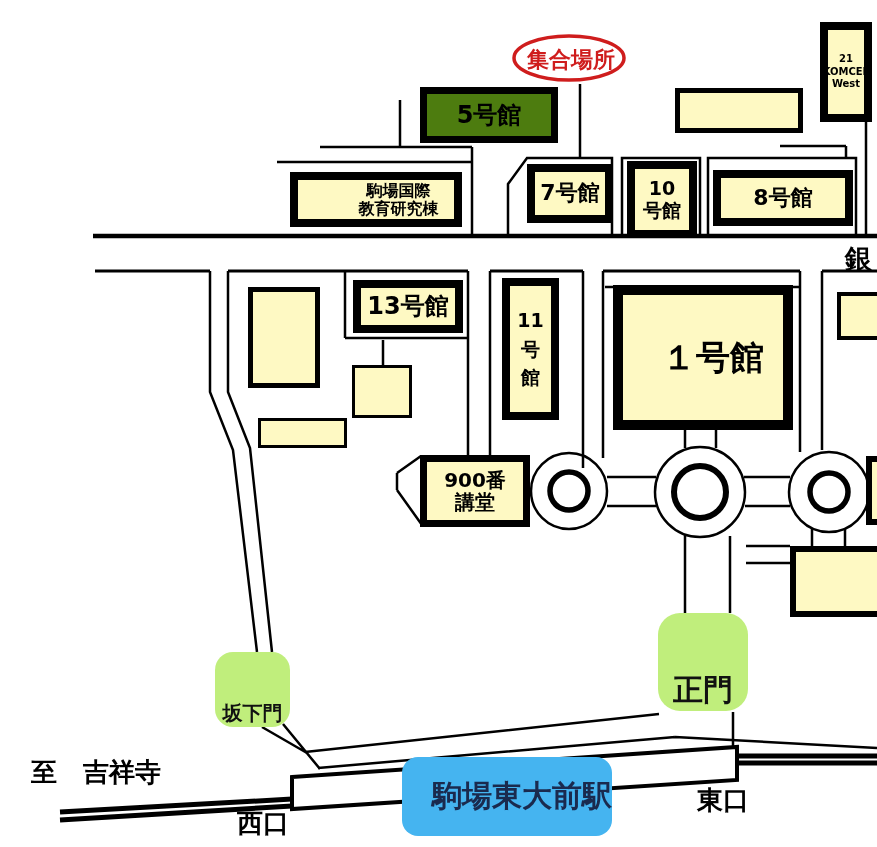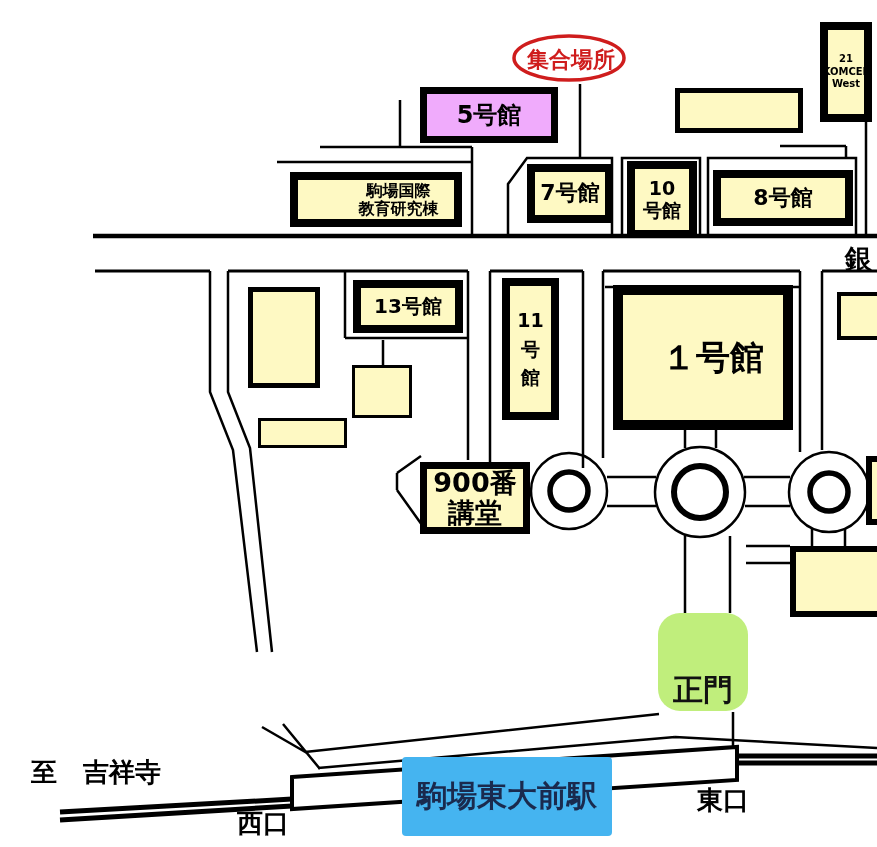--- a/index.html
+++ b/index.html
@@ -4,22 +4,22 @@
 <style>
   html,body{margin:0;padding:0;background:#fff;}
   #map{position:relative;width:877px;height:847px;background:#ffffff;overflow:hidden;
        font-family:"DejaVu Sans","Liberation Sans",sans-serif;}
   #roads{position:absolute;left:0;top:0;width:877px;height:847px;}
   .bldg{position:absolute;background:#fef9c3;border:solid #000;box-sizing:border-box;
         display:flex;flex-direction:column;align-items:center;justify-content:center;
         font-weight:bold;color:#000;text-align:center;line-height:1.12;}
   .gate{position:absolute;background:#c0ee7c;border-radius:18px;box-sizing:border-box;
         display:flex;align-items:flex-end;justify-content:center;font-weight:bold;color:#111;}
-  .station-box{position:absolute;background:#45b4f0;border-radius:4px;box-sizing:border-box;
-        display:flex;align-items:center;justify-content:center;font-weight:bold;color:#1a2a4e;}
+  .station-box{position:absolute;background:#45b4f0;border-radius:16px;box-sizing:border-box;
+        display:flex;align-items:center;justify-content:flex-end;font-weight:bold;color:#1a2a4e;}
   .maplabel{position:absolute;font-weight:bold;color:#000;white-space:nowrap;}
   .redlabel{position:absolute;font-weight:bold;color:#cf1d1d;white-space:nowrap;}
 </style>
 </head>
 <body>
 
 <div id="map">
 
   <svg id="roads" viewBox="0 0 877 847">
     <g stroke="#000" fill="none" stroke-linecap="butt">
@@ -72,21 +72,21 @@
   </svg>
 
   <div class="bldg" style="left:675px;top:88px;width:128px;height:45px;border-width:5px;"></div>
   <div class="bldg" style="left:248px;top:287px;width:72px;height:101px;border-width:5px;"></div>
   <div class="bldg" style="left:352px;top:365px;width:60px;height:53px;border-width:3px;"></div>
   <div class="bldg" style="left:258px;top:418px;width:89px;height:30px;border-width:3px;"></div>
   <div class="bldg" style="left:837px;top:292px;width:50px;height:48px;border-width:4px;"></div>
   <div class="bldg" style="left:866px;top:456px;width:22px;height:69px;border-width:6px;"></div>
   <div class="bldg" style="left:790px;top:546px;width:97px;height:71px;border-width:6px;"></div>
 
-  <div class="bldg" style="left:420px;top:87px;width:138px;height:56px;border-width:7px;background:#f0abfc;font-size:24px;">
+  <div class="bldg" style="left:420px;top:87px;width:138px;height:56px;border-width:7px;background:#4d7c0f;font-size:24px;">
     <span>5号館</span>
   </div>
 
   <div class="bldg" style="left:820px;top:22px;width:52px;height:100px;border-width:8px;font-size:10px;line-height:1.25;">
     <span>21</span>
     <span>KOMCEE</span>
     <span>West</span>
   </div>
 
   <div class="bldg" style="left:290px;top:172px;width:172px;height:55px;border-width:8px;font-size:16px;padding-left:45px;">
@@ -100,41 +100,44 @@
 
   <div class="bldg" style="left:627px;top:161px;width:70px;height:77px;border-width:8px;font-size:19px;">
     <span>10</span>
     <span>号館</span>
   </div>
 
   <div class="bldg" style="left:713px;top:170px;width:140px;height:56px;border-width:8px;font-size:22px;">
     <span>8号館</span>
   </div>
 
-  <div class="bldg" style="left:353px;top:280px;width:110px;height:53px;border-width:8px;font-size:20px;">
+  <div class="bldg" style="left:353px;top:280px;width:110px;height:53px;border-width:8px;font-size:24px;">
     <span>13号館</span>
   </div>
 
   <div class="bldg" style="left:502px;top:278px;width:57px;height:142px;border-width:8px;font-size:19px;line-height:1.5;">
     <span>11</span>
     <span>号</span>
     <span>館</span>
   </div>
 
   <div class="bldg" style="left:613px;top:285px;width:180px;height:145px;border-width:10px;font-size:34px;padding-left:20px;">
     <span>１号館</span>
   </div>
 
-  <div class="bldg" style="left:420px;top:455px;width:110px;height:72px;border-width:7px;font-size:27px;margin-top:7px;">
+  <div class="bldg" style="left:420px;top:455px;width:110px;height:72px;border-width:7px;font-size:20px;">
     <span>900番</span>
     <span>講堂</span>
   </div>
 
   <div class="maplabel" style="left:845px;top:241px;font-size:27px;">銀</div>
 
+  <div class="gate" style="left:215px;top:652px;width:75px;height:75px;font-size:20px;">
+    <span>坂下門</span>
+  </div>
   <div class="gate" style="left:658px;top:613px;width:90px;height:98px;border-radius:22px;font-size:30px;">
     <span>正門</span>
   </div>
 
   <div class="station-box" style="left:402px;top:757px;width:210px;height:79px;font-size:30px;">
     <span>駒場東大前駅</span>
   </div>
   <div class="maplabel" style="left:31px;top:755px;font-size:26px;font-weight:600;">至　吉祥寺</div>
   <div class="maplabel" style="left:237px;top:806px;font-size:26px;font-weight:600;">西口</div>
   <div class="maplabel" style="left:697px;top:783px;font-size:26px;font-weight:600;">東口</div>

